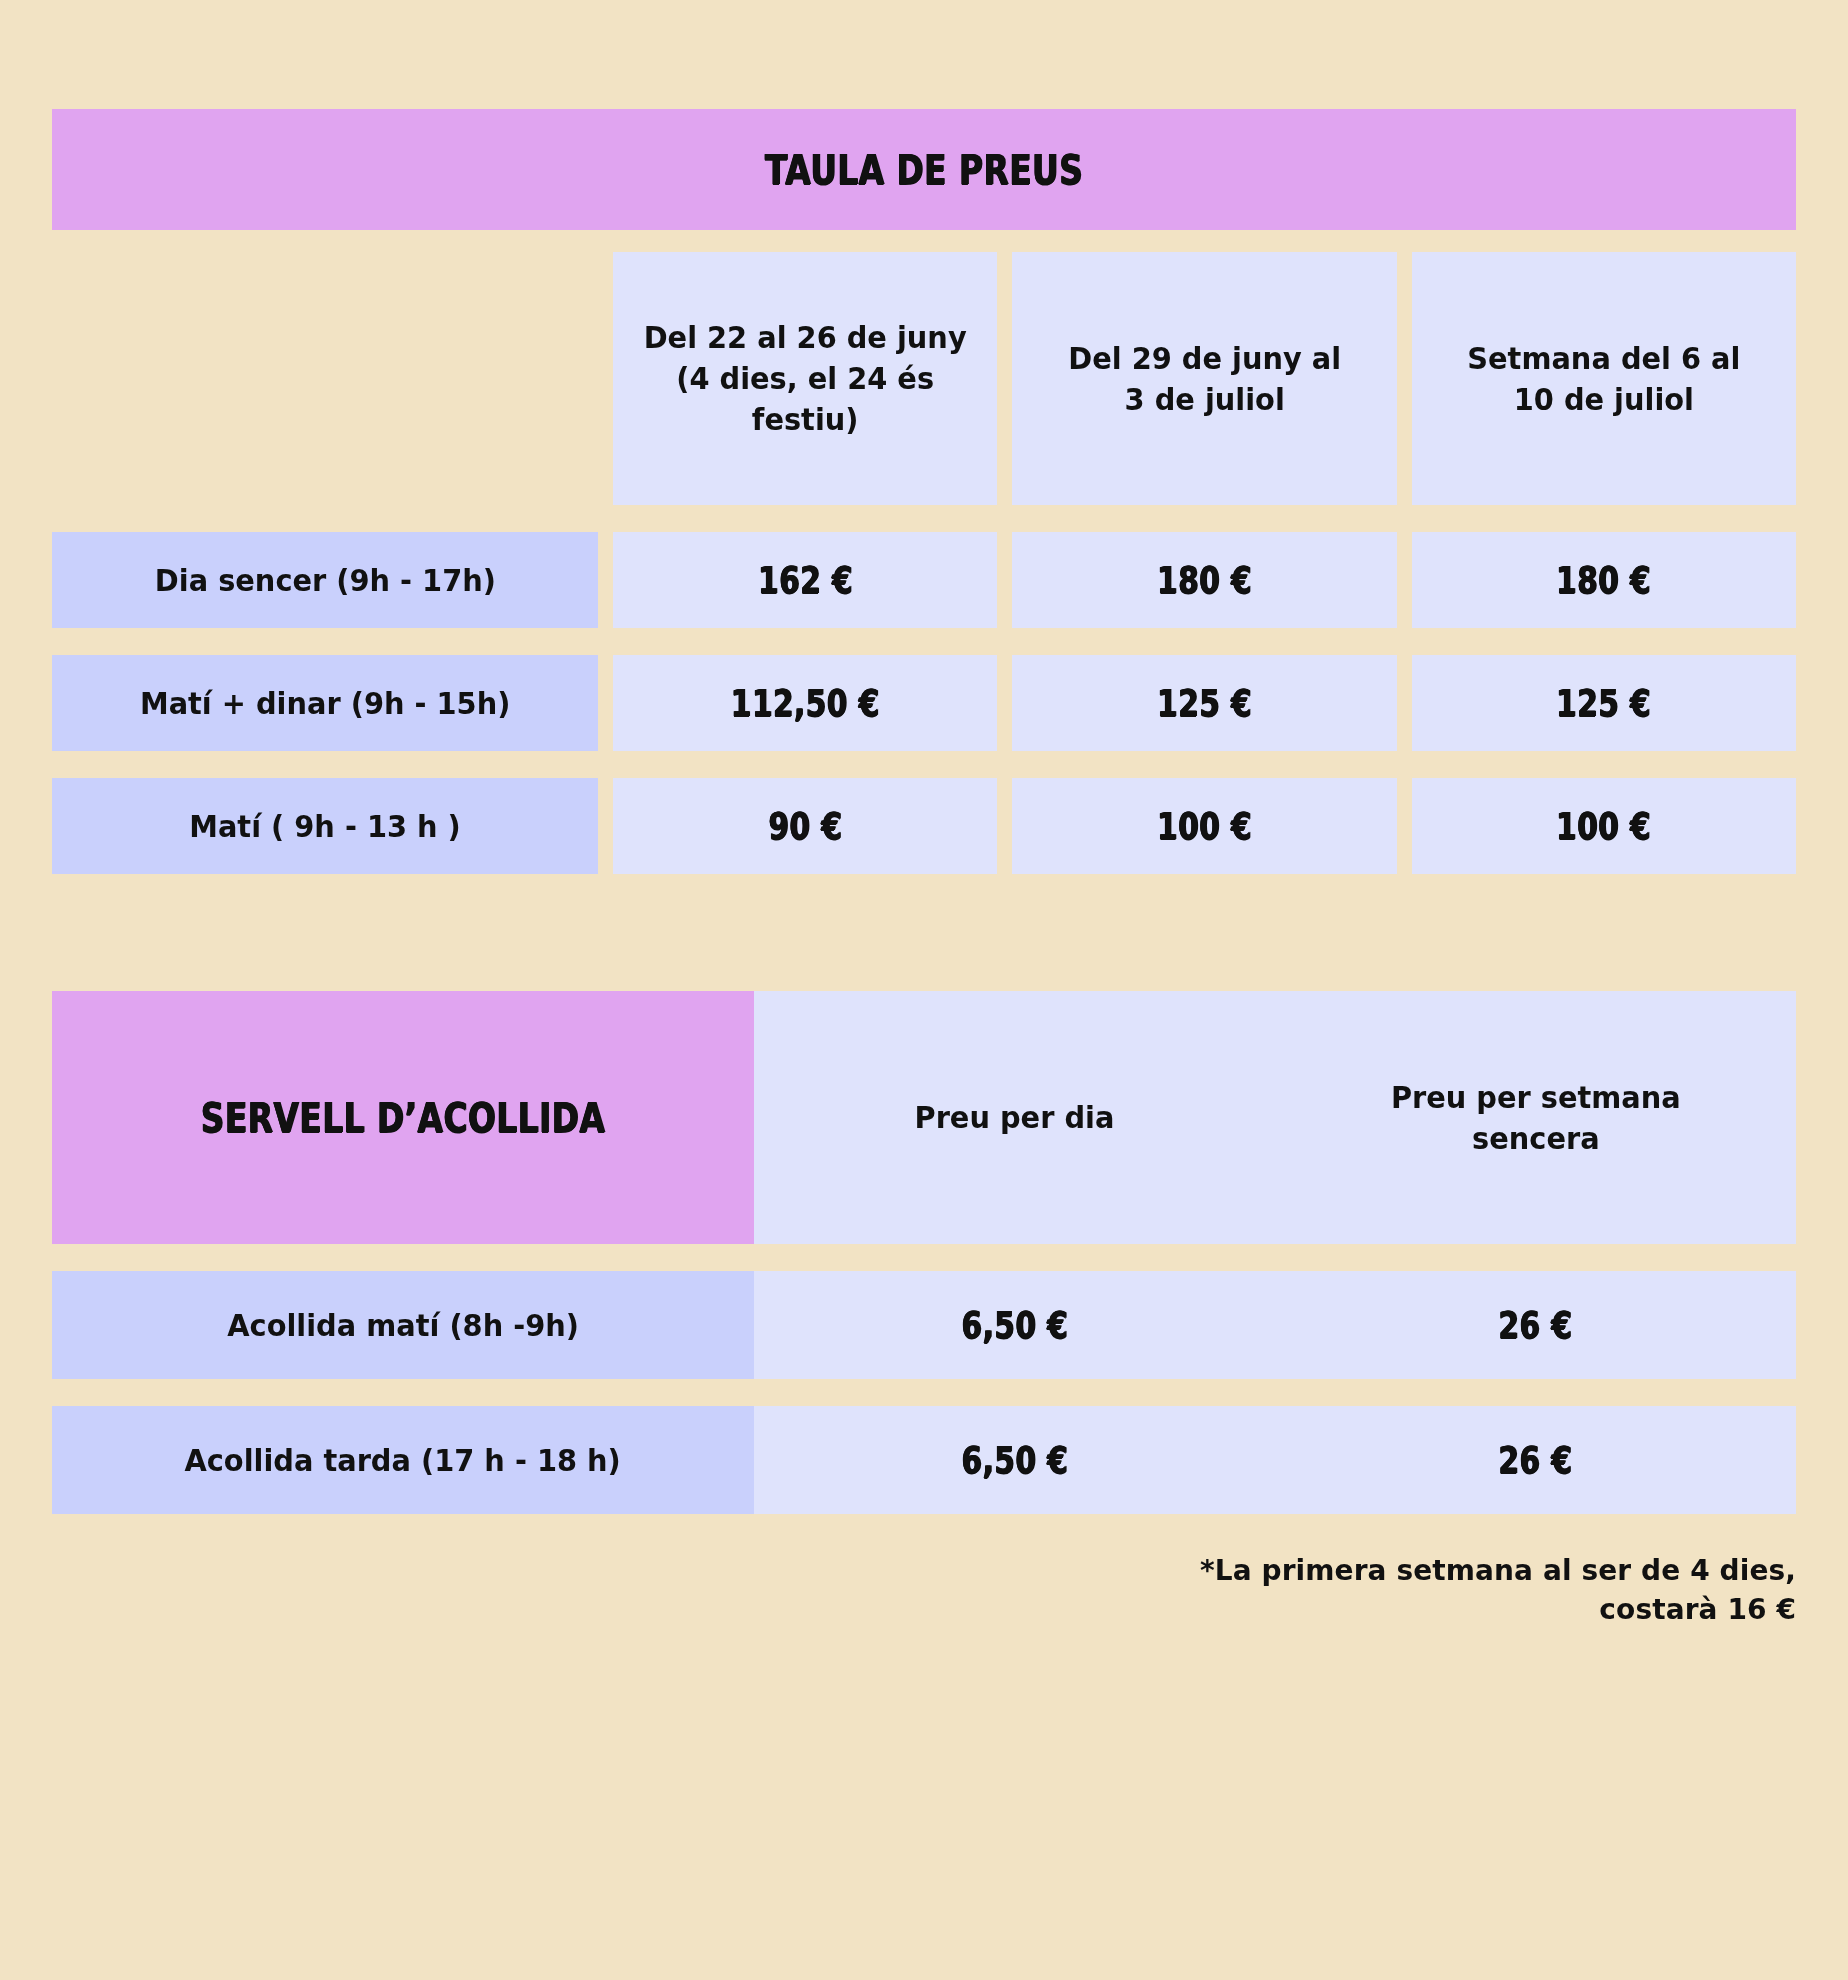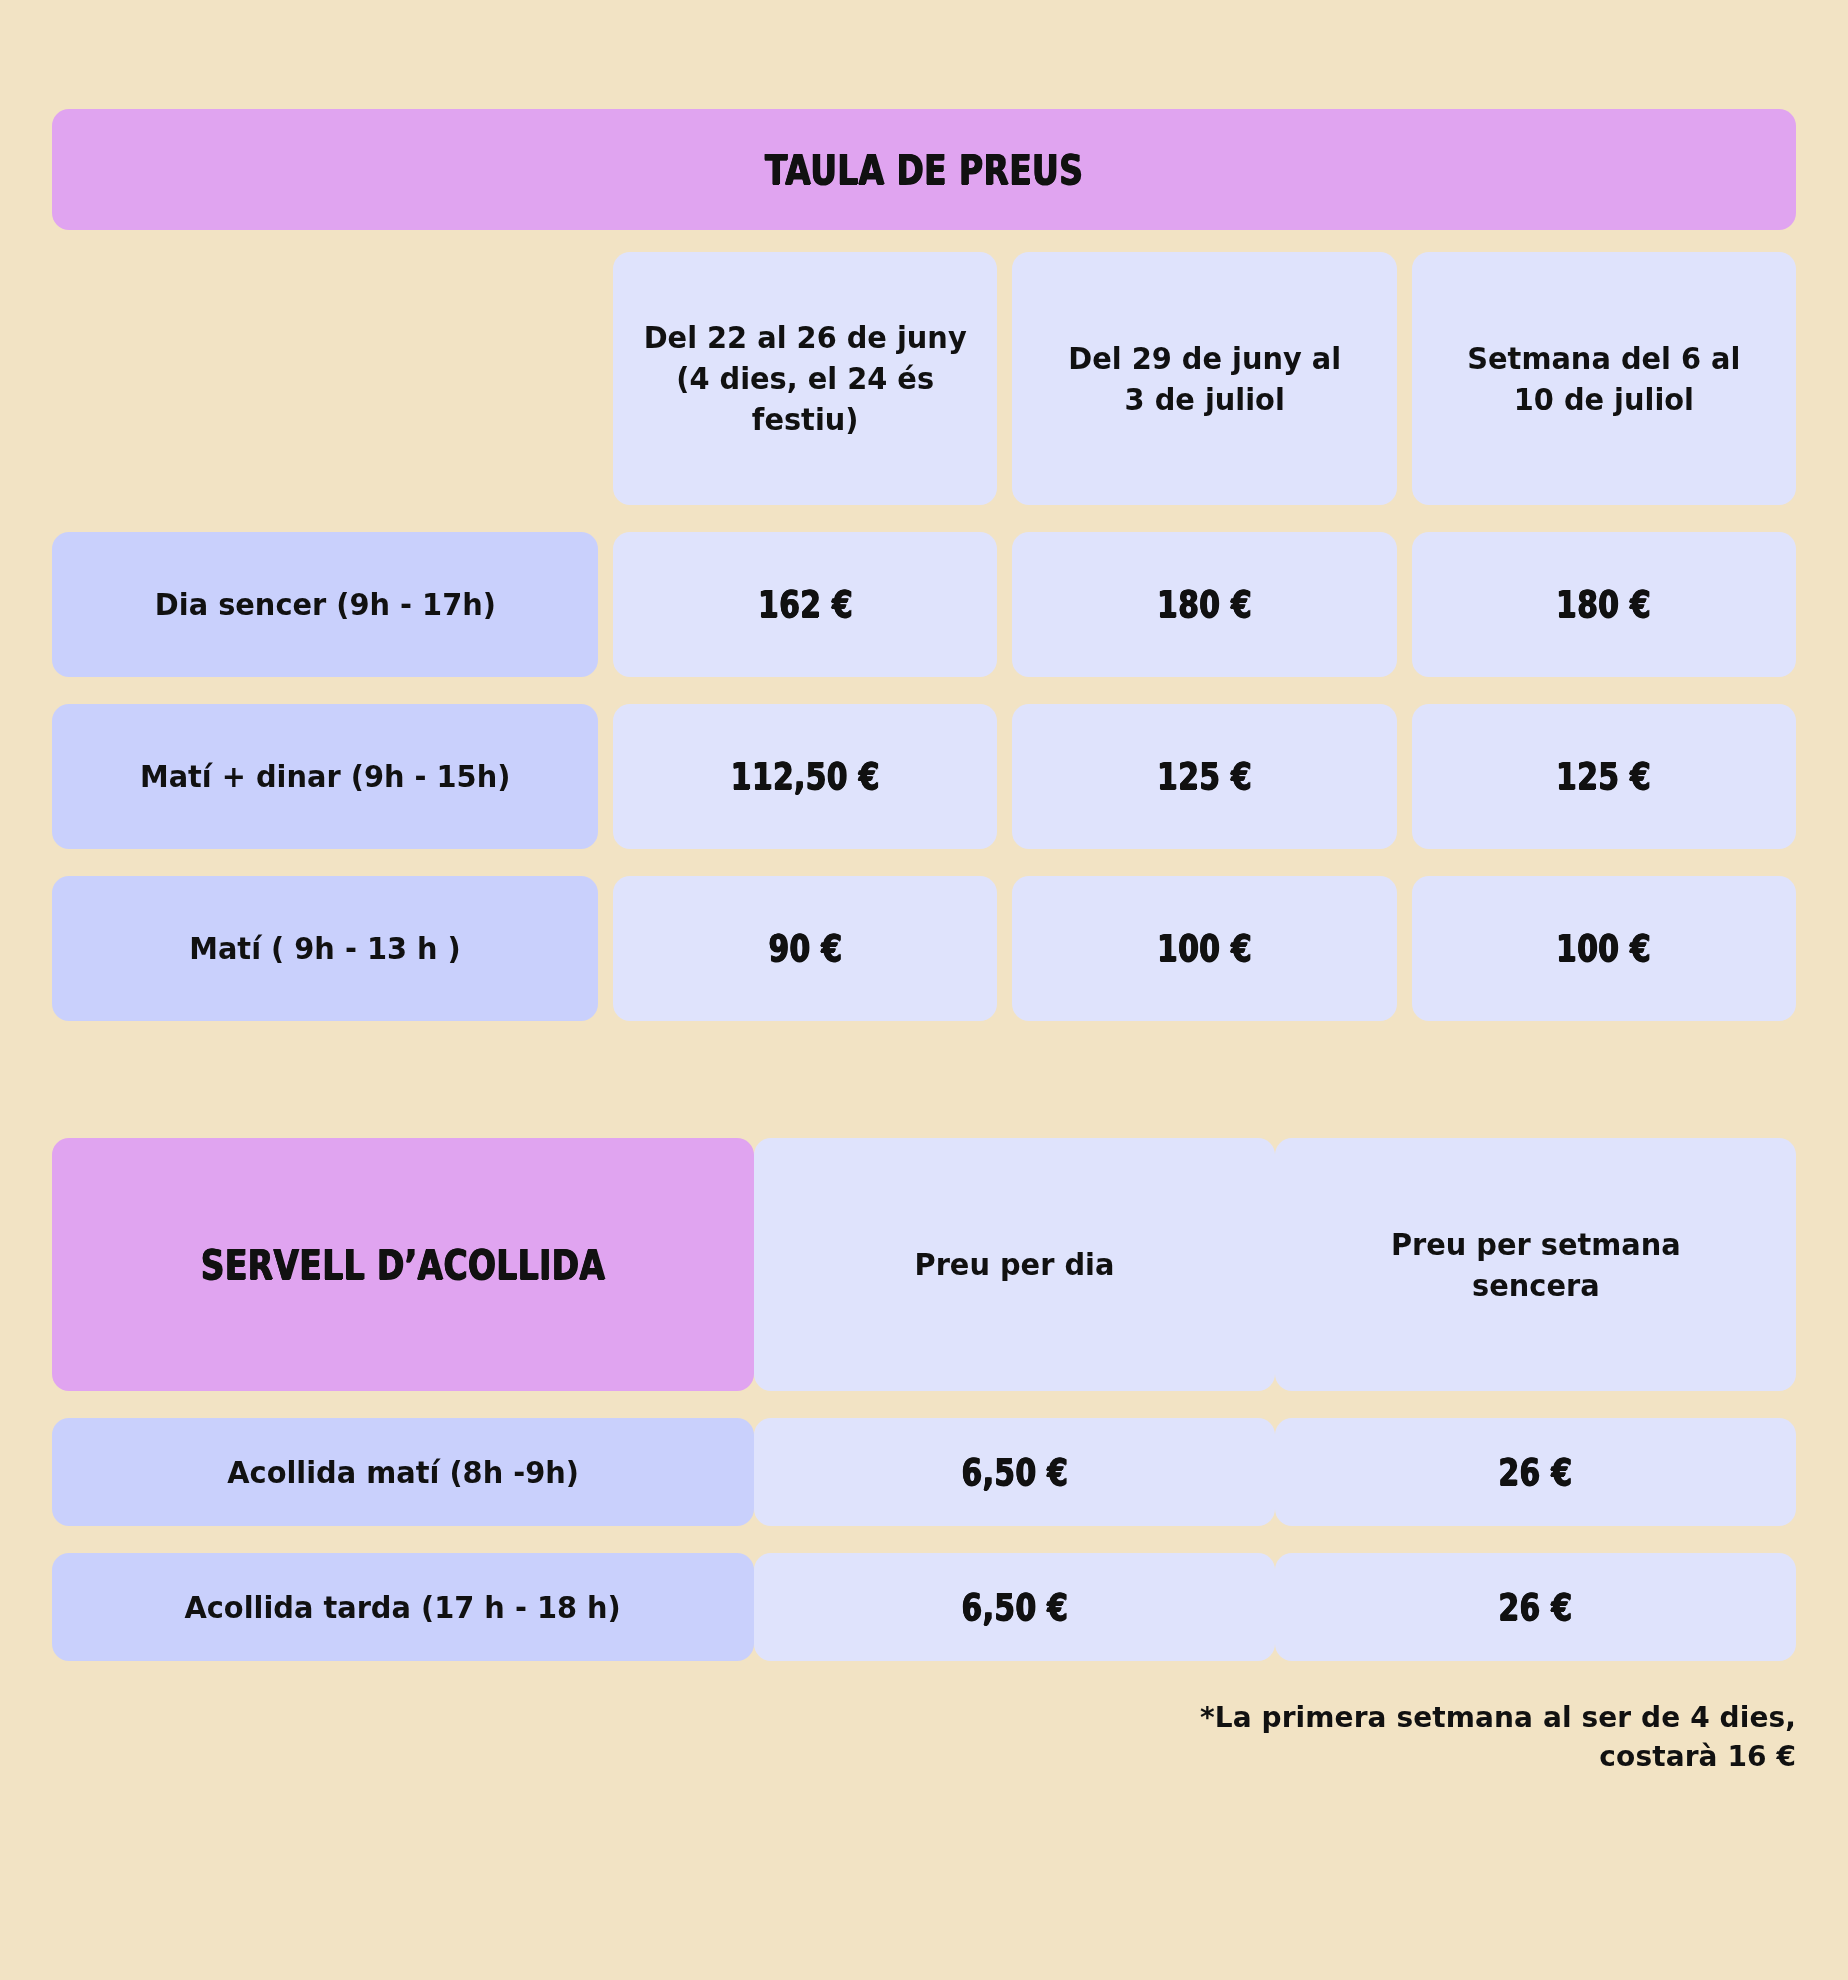--- a/index.html
+++ b/index.html
@@ -25,21 +25,20 @@
   }
 
   
   .cell {
     box-sizing: border-box;
     display: flex;
     align-items: center;
     justify-content: center;
     text-align: center;
     padding: 8px 18px;
-    border-radius: 17px;
   }
   .cell-pink      { background: #e0a4f0; }
   .cell-label     { background: #c9d0fc; }
   .cell-value     { background: #dfe3fc; }
   .cell-head      { background: #dfe3fc; }
   .cell-empty     { background: transparent; }
 
   
   .display {
     font-family: "DejaVu Sans", sans-serif;
@@ -87,21 +86,21 @@
     display: grid;
     grid-template-columns: 546px 1fr 1fr 1fr;
     column-gap: 15px;
   }
   .t1-headrow {
     margin-top: 22px;
     height: 253px;
   }
   .t1-datarow {
     margin-top: 27px;
-    height: 145px;
+    height: 96px;
   }
 
   
   .t2-row {
     display: grid;
     grid-template-columns: 702px 1fr 1fr;
   }
   .t2-headrow {
     margin-top: 0;
     height: 253px;

